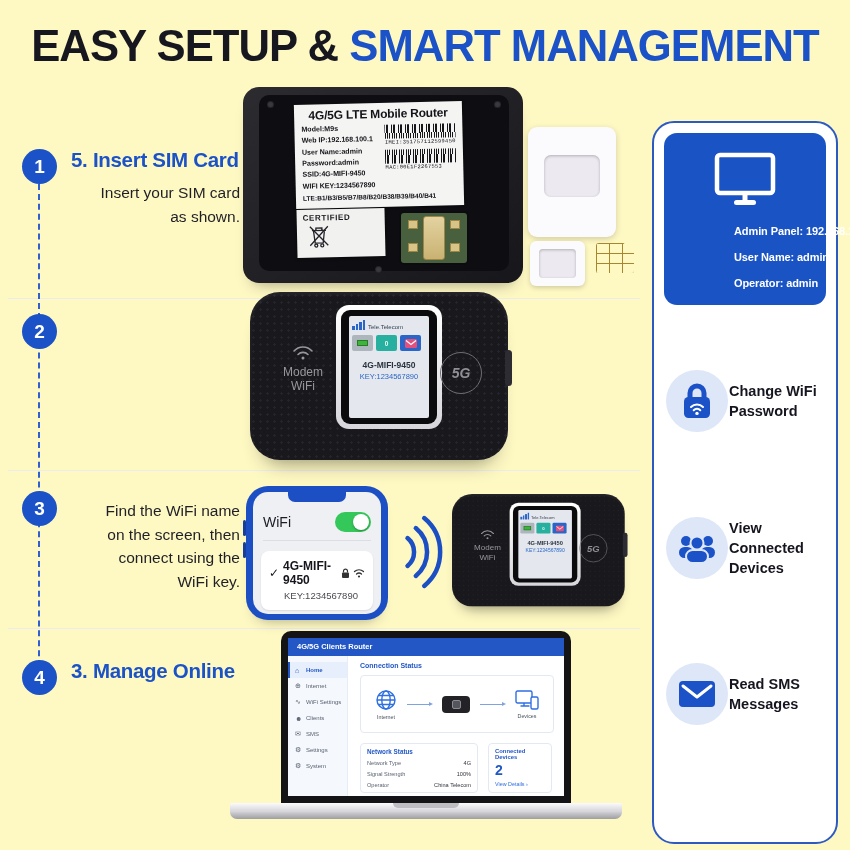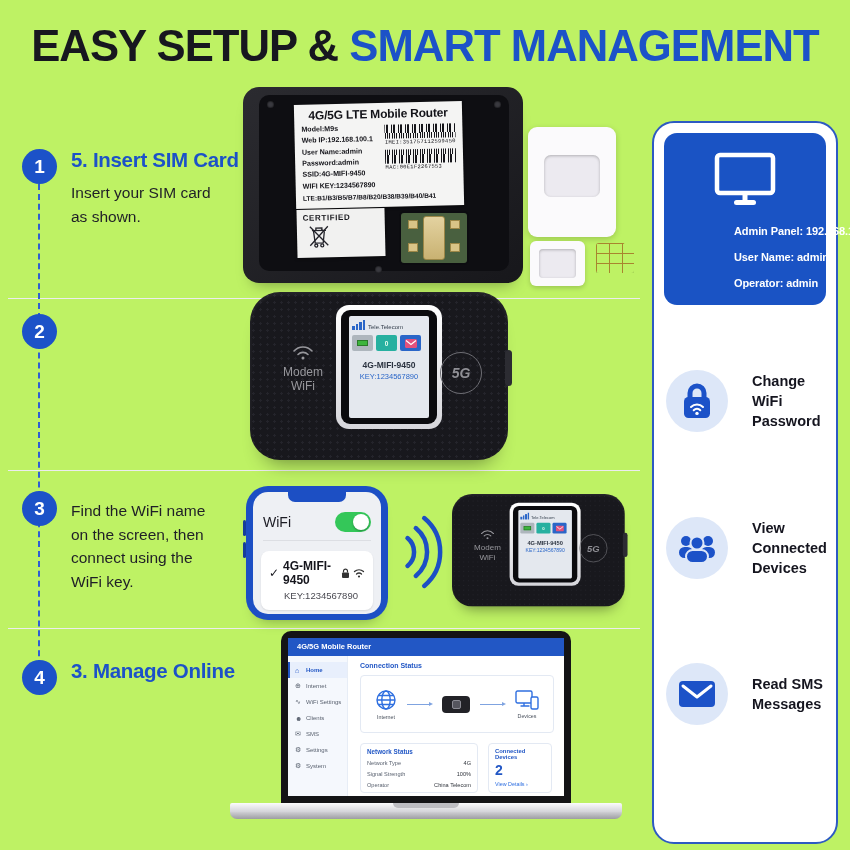--- a/index.html
+++ b/index.html
@@ -1,19 +1,19 @@
 <!DOCTYPE html>
 <html><head>
 <meta charset="utf-8">
 <style>
   * { margin:0; padding:0; box-sizing:border-box; }
   html,body { background:#fff; }
   .page {
     position:relative; width:850px; height:850px; overflow:hidden;
-    font-family:"Liberation Sans","DejaVu Sans",sans-serif; background:#bef264;
+    font-family:"Liberation Sans","DejaVu Sans",sans-serif; background:#fef9c3;
   }
   
   .title {
     position:absolute; left:0; right:0; top:20px; text-align:center;
     font-size:45px; font-weight:800; letter-spacing:-1px; transform:scaleX(.97);
     color:#17171f; white-space:nowrap;
   }
   .title .t-blue { color:#1c52c8; }
 
   
@@ -21,21 +21,21 @@
 
   
   .dash-line { position:absolute; left:38px; top:184px; height:492px; border-left:2px dashed #2f5fd3; }
   .step { position:absolute; left:22px; width:218px; }
   .num {
     position:absolute; left:0; top:1px; width:35px; height:35px; border-radius:50%;
     background:#1c52c8; color:#fff; font-weight:700; font-size:19px;
     display:flex; align-items:center; justify-content:center;
   }
   .step-h { margin-left:49px; font-size:20.5px; font-weight:700; color:#1c52c8; letter-spacing:-.3px; }
-  .step-b { margin-left:49px; margin-top:9px; font-size:15.5px; color:#1f1f27; line-height:1.52; white-space:pre-line; }
+  .step-b { margin-left:49px; margin-top:9px; font-size:15.5px; color:#1f1f27; line-height:1.52; white-space:pre-line;text-align:right; }
 
   
   .internals {
     position:absolute; left:243px; top:87px; width:280px; height:196px;
     background:linear-gradient(145deg,#2b2b30,#17171b); border-radius:16px;
     box-shadow:0 10px 16px -10px rgba(0,0,0,.4);
   }
   .cavity { position:absolute; left:16px; top:8px; right:14px; bottom:12px; background:#0e0e12; border-radius:10px; }
   .screw { position:absolute; width:7px; height:7px; border-radius:50%; background:#3a3a40; box-shadow:inset 0 0 2px #000; }
   .dev-label {
@@ -164,21 +164,21 @@
   .base-bottom { position:absolute; left:230px; top:812px; width:392px; height:7px; background:linear-gradient(#cfcfd4,#9d9da2); border-radius:0 0 12px 12px; }
 
   
   .right-col {
     position:absolute; left:652px; top:121px; width:186px; height:723px;
     border:2px solid #2d5ac2; border-radius:22px; background:#fff;
   }
   .admin-card { position:absolute; left:10px; top:10px; width:162px; height:172px; background:#1a53c4; border-radius:13px; }
   .admin-monitor { position:absolute; left:50%; transform:translateX(-50%); top:18px; }
   .admin-line { position:absolute; left:22px; color:#fff; font-weight:700; font-size:11px; letter-spacing:-.1px; white-space:nowrap;margin-left:48px; }
-  .feature { position:absolute; left:12px; width:168px; height:62px; display:flex; align-items:center; gap:24px; }
+  .feature { position:absolute; left:12px; width:168px; height:62px; display:flex; align-items:center; gap:1px; }
   .f-circle { width:62px; height:62px; border-radius:50%; background:#dde7f8; display:flex; align-items:center; justify-content:center; flex:0 0 auto; }
   .f-label { font-size:14.5px; font-weight:700; color:#15151f; line-height:1.38; white-space:pre-line; }
 </style>
 </head>
 <body>
 
 <div class="page">
 
   <h1 class="title"><span class="t-dark">EASY SETUP &amp; </span><span class="t-blue">SMART MANAGEMENT</span></h1>
 
@@ -395,21 +395,21 @@
           </div>
         </div>
       </div>
       <div class="badge5g">5G</div>
       <div class="pwr-btn"></div>
     </div>
   </div>
 
   <div class="laptop-screen">
     <div class="laptop-ui">
-      <div class="lt-header">4G/5G Mobile Router</div>
+      <div class="lt-header">4G/5G Clients Router</div>
       <div class="lt-side">
         <div class="sb-item active">
             <span class="sb-ic">⌂</span>
             <span>Home</span>
           </div>
         <div class="sb-item">
             <span class="sb-ic">⊕</span>
             <span>Internet</span>
           </div>
         <div class="sb-item">

